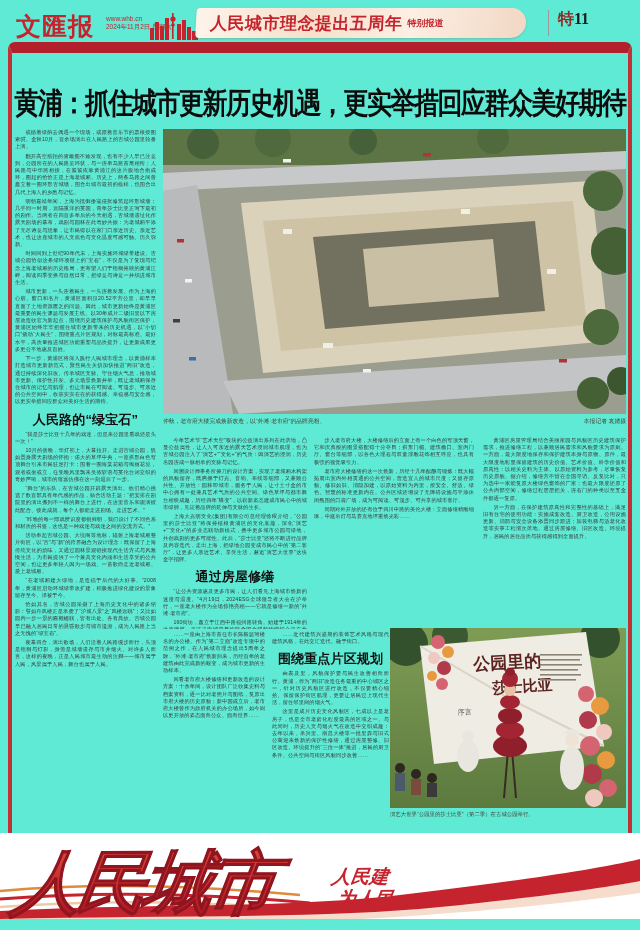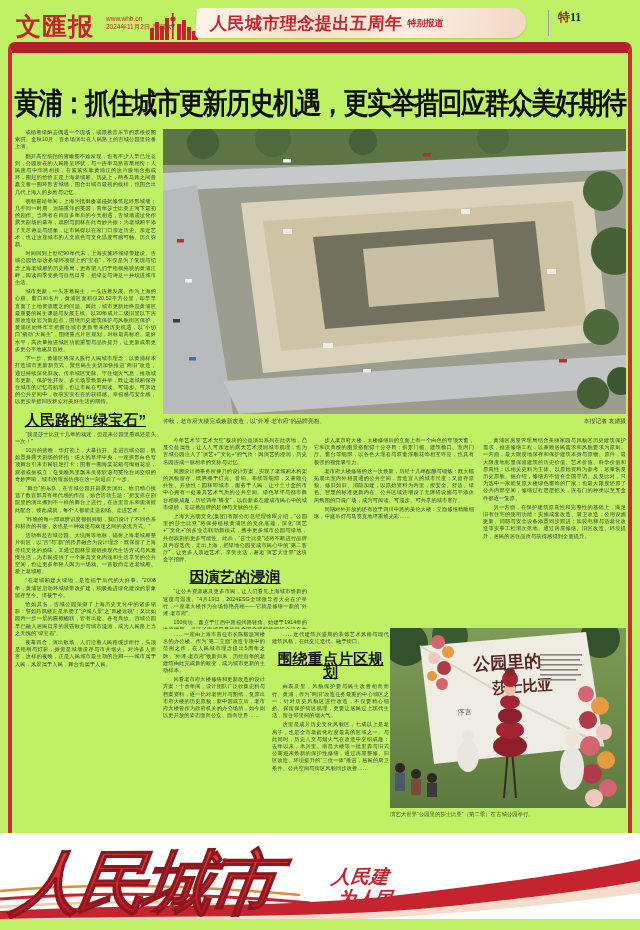--- a/index.html
+++ b/index.html
@@ -1,53 +1,53 @@
 <!DOCTYPE html>
 <html><head>
 <meta charset="utf-8">
 <style>
   html,body{margin:0;padding:0;}
   body{width:640px;height:930px;background:#ffffff;overflow:hidden;
        font-family:"Liberation Sans","DejaVu Sans",sans-serif;-webkit-text-size-adjust:none;}
-  #page{position:absolute;left:0;top:0;width:640px;height:930px;background:#bef264;}
+  #page{position:absolute;left:0;top:0;width:640px;height:930px;background:#5eead4;}
 
   
   .masthead{position:absolute;left:16px;top:10px;font-family:"Liberation Serif","DejaVu Serif",serif;
             font-weight:900;font-size:25px;color:#c5242e;letter-spacing:1px;}
   .mast-sub{position:absolute;left:106px;top:15px;font-size:6.5px;color:#c5242e;line-height:8px;}
   .skyline{position:absolute;left:148px;top:12px;}
   .ribbon{position:absolute;left:196px;top:8px;width:330px;height:30px;
           background:linear-gradient(97deg,#fdf4ea 0%,#f6e0cc 35%,#fcefe3 65%,#f2d7c4 100%);
           border-radius:4px 16px 16px 4px;transform:skewX(-3deg);
           display:flex;align-items:center;box-shadow:0 1px 2px rgba(160,60,40,.25);}
   .ribbon-title{font-size:17px;font-weight:900;color:#c5242e;margin-left:14px;letter-spacing:.5px;white-space:nowrap;}
   .ribbon-sub{font-size:9px;font-weight:700;color:#c5242e;margin-left:5px;white-space:nowrap;}
   .pageno-divider{position:absolute;left:548px;top:10px;width:1px;height:26px;background:#9a9a9a;}
   .pageno{position:absolute;left:558px;top:9px;font-family:"Liberation Serif","DejaVu Serif",serif;
-          font-size:12px;font-weight:700;color:#1d1d1d;white-space:nowrap;}
+          font-size:16px;font-weight:700;color:#1d1d1d;white-space:nowrap;}
   .pageno .te{color:#8d2a22;}
 
   
   .frame{position:absolute;left:8px;top:42px;width:616px;height:816px;
          border-left:4px solid #c23038;border-right:4px solid #c23038;
          border-top:11px solid #b2202b;border-bottom:0;border-radius:7px 7px 0 0;}
 
   
   .kicker{position:absolute;left:0;top:63px;width:640px;text-align:center;
           font-size:13.5px;font-weight:800;color:#141414;letter-spacing:.5px;}
   .title{position:absolute;left:0;top:84px;width:640px;text-align:center;
          font-size:25px;font-weight:900;color:#0c0c0c;letter-spacing:-1.5px;
          transform:scale(1,1.18);transform-origin:center top;white-space:nowrap;}
 
   
   .col{position:absolute;overflow:hidden;font-size:5.2px;line-height:7.2px;
        color:#39393b;text-align:justify;letter-spacing:.15px;}
   .col p{margin:0 0 2px 0;text-indent:2em;}
-  .subhead{font-size:15px;line-height:13px;font-weight:900;color:#111;
-           text-align:center;text-indent:0 !important;margin:7px 0 5px 0 !important;text-decoration:underline;}
+  .subhead{font-size:13px;line-height:13px;font-weight:900;color:#111;
+           text-align:center;text-indent:0 !important;margin:7px 0 5px 0 !important;}
   #col1{left:15px;top:129px;width:141px;height:703px;}
   #col2a{left:163px;top:437px;width:144px;height:192px;}
   #col3a{left:314px;top:437px;width:160px;height:188px;}
   #col4{left:483px;top:437px;width:143px;height:188px;}
   #col2b{left:163px;top:631px;width:102px;height:200px;}
   #col3b{left:272px;top:631px;width:117px;height:200px;}
 
   
   .photo1{position:absolute;left:163px;top:129px;width:463px;height:285px;overflow:hidden;}
   .caption1{position:absolute;left:163px;top:417px;width:463px;display:flex;
@@ -153,21 +153,21 @@
     <p>活动串起古城公园、大境阁等地标，辐射上海老城厢整片街区，以“古”与“新”的跨界融合为设计理念：既保留了上海传统文化的韵味，又通过园林景观链接现代生活方式与风雅慢生活，为市民提供了一个兼具文化内涵和生活享受的公共空间，也让更多年轻人因为一场戏、一首歌而走近老城厢、爱上老城厢。</p>
     <p>“在老城厢建大绿地，是造福于后代的大好事。”2008年，黄浦区启动环城绿带改扩建，积极推进绿化建设的景象留存至今、泽被于今。</p>
     <p>恰如其名，古城公园采撷了上海历史文化中的诸多缩影：譬如丹凤楼正是承袭了“沪城八景”之“凤楼远眺”；又比如园内一步一景的匾额楹联，皆有出处、各有典故。古城公园早已融入居民日常的晨昏散步与城市漫游，成为人民路上当之无愧的“绿宝石”。</p>
     <p>夜幕四合，演出散场，人们沿着人民路缓步而行，头顶是梧桐与灯影，身旁是城墙遗存与市井烟火。对许多人而言，这样的夜晚，正是人民城市最生动的注脚——城市属于人民，风景属于人民，舞台也属于人民。</p>
   </div>
 
   <div id="col2a" class="col">
     <p>今年艺术节“艺术天空”板块的公益演出系列在此落地，凸显公益属性，让人人可亲近的露天艺术浸润城市肌理，也为古城公园注入了“演艺+”“文化+”的气质：因演艺的浸润，历史名园连成一脉相承的文脉与记忆。</p>
     <p>回溯设计师事务所操刀的设计方案，实现了老城厢木构架的风貌留存，既腾挪于灯光、音响、布线等细部，又兼顾公共性、开放性：园林即城市，服务于人民，让寸土寸金的市中心拥有一处兼具艺术气质的公共空间。绿色草坪与都市舞台相映成趣，历经四年“蝶变”，以崭新姿态建成市民心中的城市绿肺，见证着品牌的延伸与文脉的生长。</p>
     <p>上海大光明文化(集团)有限公司总经理徐曜介绍，“公园里的莎士比亚”将保持植根黄浦区的文化底蕴，深化“演艺+”“文化+”的多业态联动新模式，携手更多城市公园与绿地，共创戏剧的更多可能性。此后，“莎士比亚”还将不断进行品牌及内容迭代，走出上海，把绿地公园变成市民心中的“第二客厅”，让更多人亲近艺术、享受生活，邂逅“演艺大世界”这块金字招牌。</p>
-    <p class="subhead">因演艺的浸润</p>
+    <p class="subhead">通过房屋修缮</p>
     <p>“让公共资源惠及更多市民，让人们看见上海城市焕新的速度与温度。”4月19日，2024ESG全球领导者大会在沪举行，一座老大楼作为会场惊艳亮相——它就是修缮一新的“外滩·老市府”。</p>
     <p>160街坊，矗立于江西中路福州路转角。始建于1914年的这座建筑，见证了申城最早的联合国全球契约组织会议在此举行；环境、社会和公司治理（ESG）议题20余场次论坛、圆桌会议接续展开，这也是老市府大楼焕新后的首秀。</p>
   </div>
 
   <div id="col3a" class="col">
     <p>步入老市府大楼，大楼修缮后的立面上有一个白色的穹顶天窗，它和庆典般的图景搭配得十分夺目；拱形门楣、建筑檐口、室内门厅、窗台等细部，以各色大理石与双童浮雕花饰相互呼应，也具有极强的视觉吸引力。</p>
     <p>老市府大楼修缮的这一次焕新，历经十几年酝酿与锤炼：既大幅拓展出室内外相贯通的公共空间，营造宜人的城市尺度；又留存原貌、修旧如旧、消隐加建，以原始资料为内里，按安全、舒适、绿色、智慧的标准更新内在。公共区域还增设了无障碍设施与平添休闲氛围的口袋广场，成为可阅读、可漫步、可共享的城市客厅。</p>
     <p>同期对外开放的还有位于四川中路的美伦大楼：立面修缮精雕细琢，中庭吊灯与马赛克地坪重焕光彩……</p>
   </div>
 

